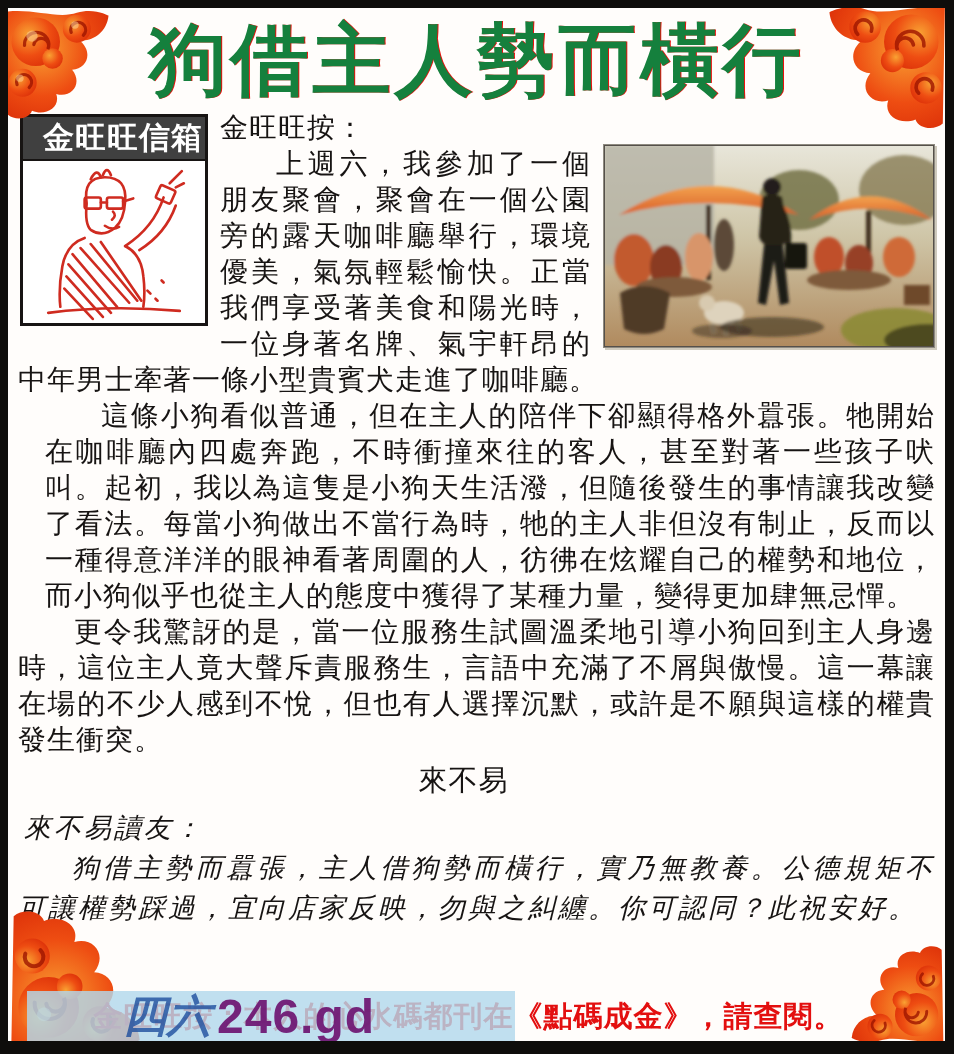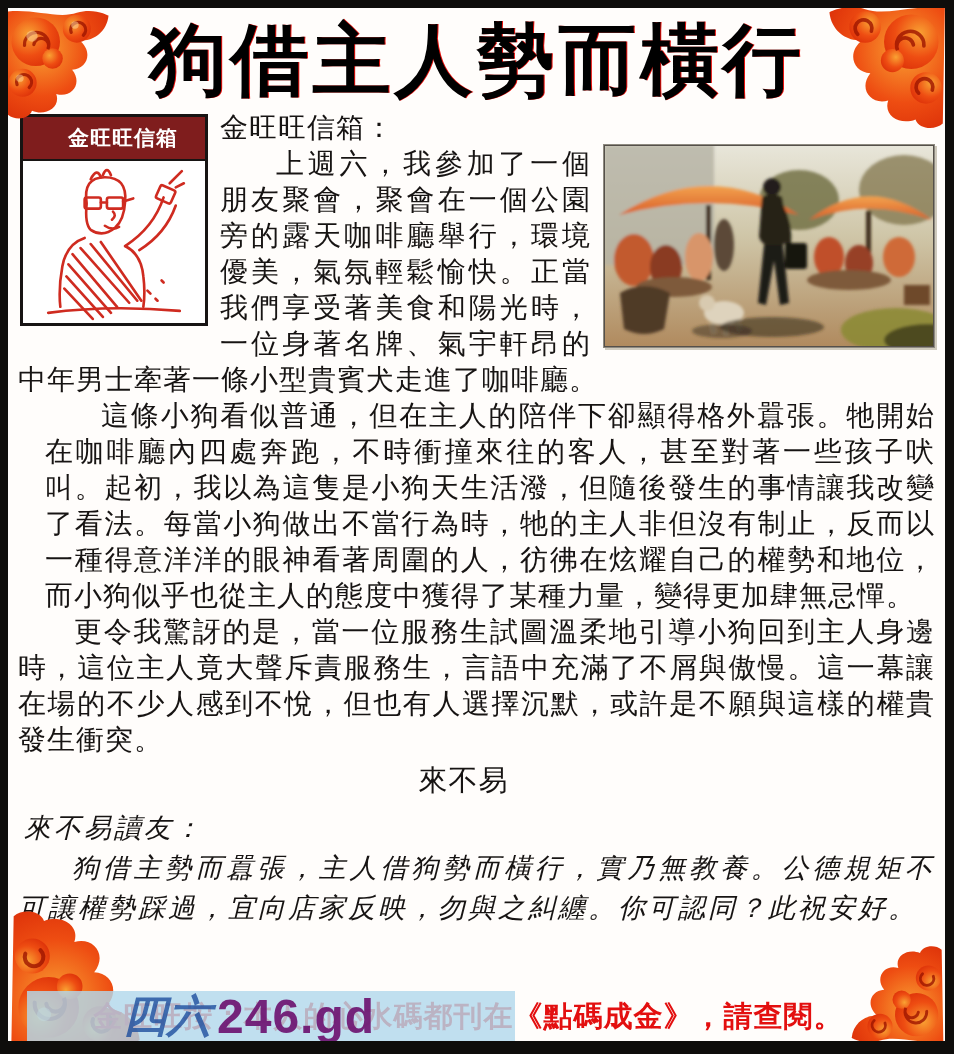--- a/index.html
+++ b/index.html
@@ -15,35 +15,35 @@
   
   .orn{position:absolute; pointer-events:none;}
   .orn svg{display:block; width:100%; height:100%;}
   .orn.tl{left:-4px; top:2px;  width:112px; height:112px;}
   .orn.tr{right:-2px; top:-2px; width:126px; height:126px; transform:scaleX(-1);}
   .orn.bl{left:-4px; bottom:-6px; width:150px; height:140px; transform:scaleY(-1); z-index:1;}
   .orn.br{right:-2px; bottom:-2px; width:104px; height:100px; transform:scale(-1,-1); z-index:1;}
   
   .masthead{
     text-align:center; padding-top:6px; height:96px; line-height:92px;
-    color:#000000; font-size:78px; font-weight:900; letter-spacing:4px;
+    color:#15803d; font-size:78px; font-weight:900; letter-spacing:4px;
     font-family:"Liberation Sans","DejaVu Sans",sans-serif;
     text-shadow:1px 0 0 #e8100c;
     white-space:nowrap;
   }
   
   .content{padding:0 10px; font-size:28px; line-height:36px; letter-spacing:1px; text-align:justify;}
   .mailbox{
     float:left; width:182px; margin:4px 12px 4px 2px;
     border:3px solid #171413; background:#fff;
   }
   .mailbox-header{
-    background:#7f1d1d; color:#fff; text-align:center;
+    background:#404040; color:#fff; text-align:center;
     font-family:"Liberation Sans","DejaVu Sans",sans-serif;
-    font-weight:bold; font-size:21px; line-height:42px; letter-spacing:1px;
+    font-weight:bold; font-size:31px; line-height:42px; letter-spacing:1px;
     border-bottom:2px solid #171413; white-space:nowrap; overflow:hidden;padding-left:18px;
   }
   .mailbox-cartoon{height:162px; background:#fff;}
   .mailbox-cartoon svg{display:block; width:100%; height:100%;}
   .photo{
     float:right; width:330px; height:202px; margin:34px 0 8px 12px;
     border:1px solid #8e8a80; background:#d9cfb8; box-shadow:2px 2px 0 #cfcabd;
   }
   .photo svg{display:block; width:100%; height:100%;}
   .salutation{text-indent:0;}
@@ -245,21 +245,21 @@
 
           <ellipse cx="168" cy="182" rx="52" ry="10" fill="#2e2418" opacity="0.55"></ellipse>
           <ellipse cx="118" cy="186" rx="30" ry="7" fill="#2e2418" opacity="0.45"></ellipse>
           <ellipse cx="292" cy="185" rx="55" ry="22" fill="#8a8a34" opacity="0.85"></ellipse>
           <ellipse cx="325" cy="195" rx="45" ry="16" fill="#3c3a1a" opacity="0.8"></ellipse>
         </g>
         <rect x="0.5" y="0.5" width="329" height="201" fill="none" stroke="#55504a"></rect>
       </svg>
     </div>
 
-    <div class="salutation">金旺旺信箱：</div>
+    <div class="salutation">金旺旺按：</div>
     <p class="body-par">上週六，我參加了一個朋友聚會，聚會在一個公園旁的露天咖啡廳舉行，環境優美，氣氛輕鬆愉快。正當我們享受著美食和陽光時，一位身著名牌、氣宇軒昂的中年男士牽著一條小型貴賓犬走進了咖啡廳。</p>
     <p class="body-par clear">這條小狗看似普通，但在主人的陪伴下卻顯得格外囂張。牠開始在咖啡廳內四處奔跑，不時衝撞來往的客人，甚至對著一些孩子吠叫。起初，我以為這隻是小狗天生活潑，但隨後發生的事情讓我改變了看法。每當小狗做出不當行為時，牠的主人非但沒有制止，反而以一種得意洋洋的眼神看著周圍的人，彷彿在炫耀自己的權勢和地位，而小狗似乎也從主人的態度中獲得了某種力量，變得更加肆無忌憚。</p>
     <p class="body-par">更令我驚訝的是，當一位服務生試圖溫柔地引導小狗回到主人身邊時，這位主人竟大聲斥責服務生，言語中充滿了不屑與傲慢。這一幕讓在場的不少人感到不悅，但也有人選擇沉默，或許是不願與這樣的權貴發生衝突。</p>
     <div class="signoff">來不易</div>
 
     <div class="reply">
       <div class="reply-addressee">來不易讀友：</div>
       <p class="reply-body body-par">狗借主勢而囂張，主人借狗勢而橫行，實乃無教養。公德規矩不可讓權勢踩過，宜向店家反映，勿與之糾纏。你可認同？此祝安好。</p>
 
     </div>

